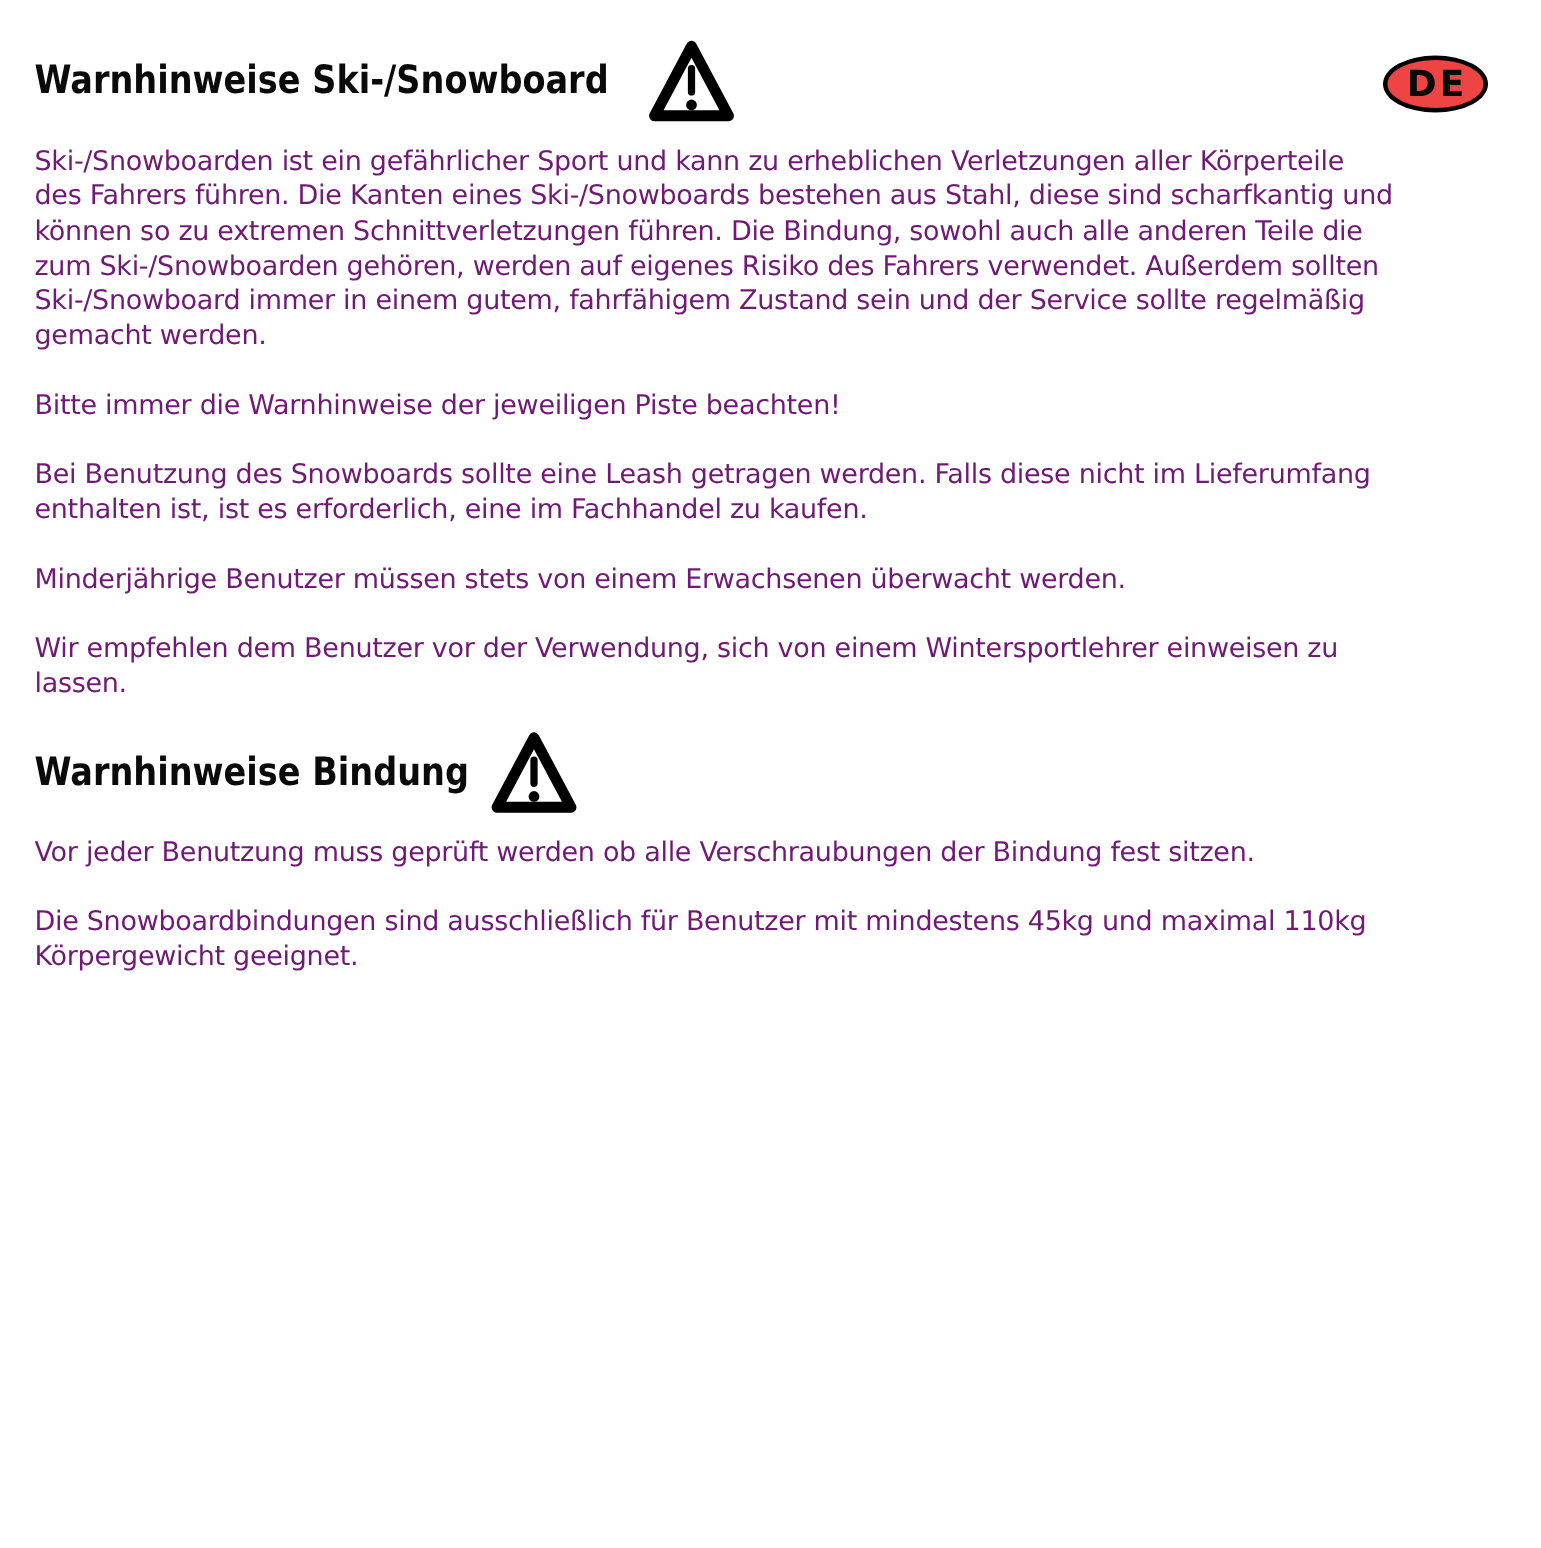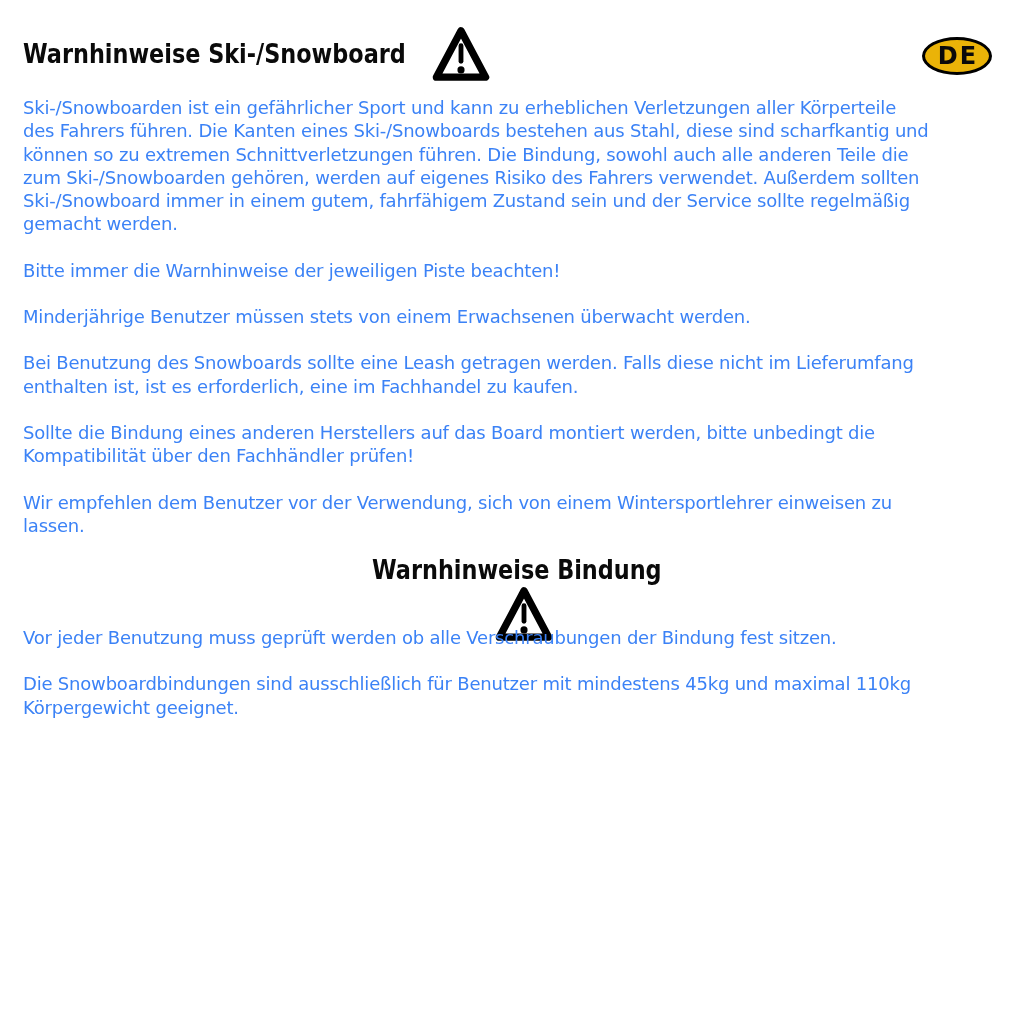--- a/index.html
+++ b/index.html
@@ -13,21 +13,21 @@
     font-family: "DejaVu Sans", "Liberation Sans", sans-serif;
   }
   .content { padding-left: 23px; padding-right: 16px; }
 
   .heading-row {
     display: flex;
     align-items: center;
     height: 58px;
   }
   .heading-row.first  { margin-top: 25px; }
-  .heading-row.second { margin-top: 18px; flex-direction: column; }
+  .heading-row.second { margin-top: 18px; }
 
   .heading-text {
     font-weight: bold;
     font-size: 26px;
     white-space: pre;
     letter-spacing: 0;
     display: inline-block;
     transform: scaleX(0.86);
     transform-origin: 0 50%;
     color: #0a0a0a;
@@ -44,37 +44,37 @@
     left: 922px;
     top: 37px;
     width: 70px;
     height: 38px;
     box-sizing: border-box;
     border: 3.5px solid #000000;
     border-radius: 50%;
     display: flex;
     align-items: center;
     justify-content: center;
-    background: #eab308;
+    background: #ef4444;
   }
   .de-badge span {
     font-weight: bold;
     font-size: 24px;
     letter-spacing: 2px;
     padding-left: 2px;
     color: #0a0a0a;
   }
 
   p.body {
     font-size: 18px;
     line-height: 23.3px;
     letter-spacing: -0.2px;
     white-space: pre;
     margin: 23px 0 0 0;
-    color: #3b82f6;
+    color: #701a75;
   }
   p.body.first { margin-top: 13px; }
 </style>
 </head>
 <body>
 
 <div class="page">
 
   <div class="de-badge">
     <span>DE</span>
@@ -92,25 +92,23 @@
         </svg>
       </div>
 
       <p class="body first">Ski-/Snowboarden ist ein gefährlicher Sport und kann zu erheblichen Verletzungen aller Körperteile
 des Fahrers führen. Die Kanten eines Ski-/Snowboards bestehen aus Stahl, diese sind scharfkantig und
 können so zu extremen Schnittverletzungen führen. Die Bindung, sowohl auch alle anderen Teile die
 zum Ski-/Snowboarden gehören, werden auf eigenes Risiko des Fahrers verwendet. Außerdem sollten
 Ski-/Snowboard immer in einem gutem, fahrfähigem Zustand sein und der Service sollte regelmäßig
 gemacht werden.</p>
       <p class="body">Bitte immer die Warnhinweise der jeweiligen Piste beachten!</p>
-      <p class="body">Minderjährige Benutzer müssen stets von einem Erwachsenen überwacht werden.</p>
       <p class="body">Bei Benutzung des Snowboards sollte eine Leash getragen werden. Falls diese nicht im Lieferumfang
 enthalten ist, ist es erforderlich, eine im Fachhandel zu kaufen.</p>
-      <p class="body">Sollte die Bindung eines anderen Herstellers auf das Board montiert werden, bitte unbedingt die
-Kompatibilität über den Fachhändler prüfen!</p>
+      <p class="body">Minderjährige Benutzer müssen stets von einem Erwachsenen überwacht werden.</p>
       <p class="body">Wir empfehlen dem Benutzer vor der Verwendung, sich von einem Wintersportlehrer einweisen zu
 lassen.</p>
     </div>
 
     <div>
       <div class="heading-row second">
         <span class="heading-text h2text">Warnhinweise Bindung</span>
         <svg class="tri tri2" viewBox="0 0 60 60" aria-hidden="true">
           <path d="M30 6 L55.5 54 L4.5 54 Z" fill="none" stroke="#000000" stroke-width="7.5" stroke-linejoin="round"></path>
           <line x1="30" y1="21.5" x2="30" y2="37.5" stroke="#000000" stroke-width="5" stroke-linecap="round"></line>

